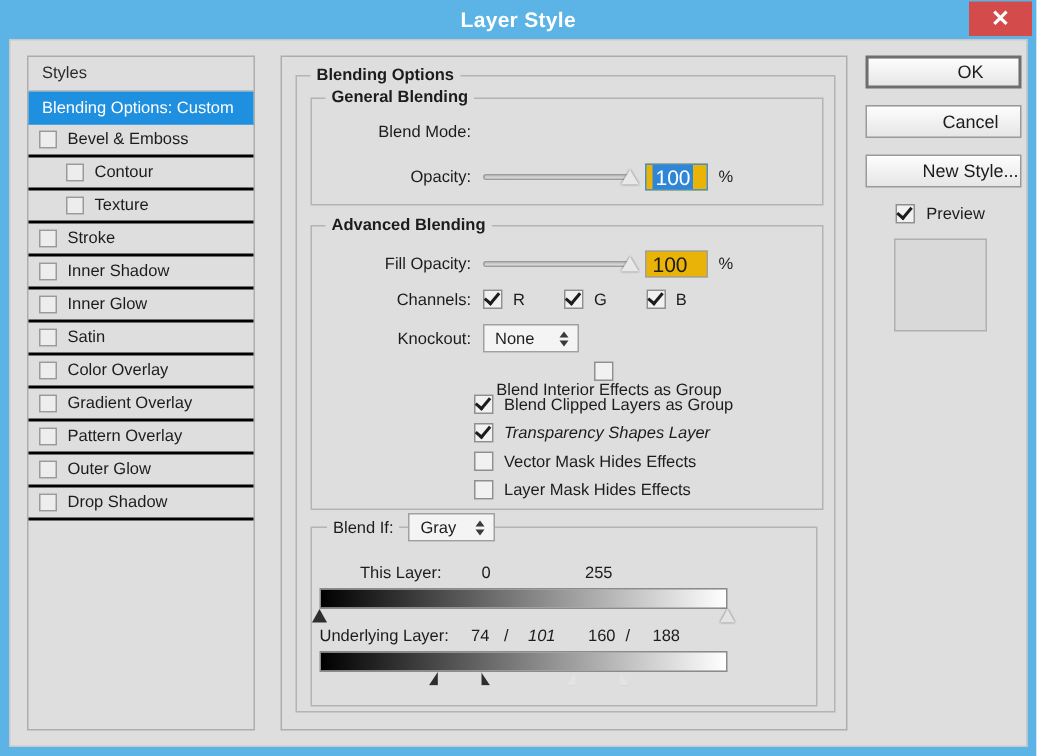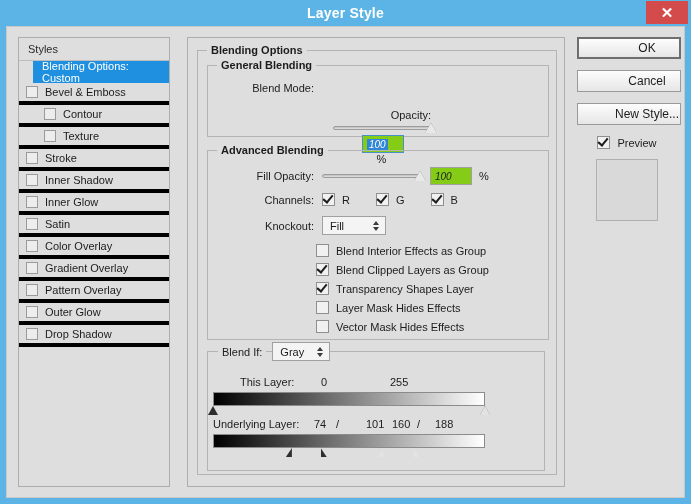--- a/index.html
+++ b/index.html
@@ -83,30 +83,29 @@
     border-bottom: 1px solid #bdbdbd;
     box-sizing: border-box;
   }
   .style-row {
     height: 22px;
     display: flex;
     align-items: center;
     padding-left: 7px;
     font-size: 11px;
     color: #1c1c1c;
-    border-bottom: 4px solid #000000;
+    border-bottom: 2px solid #000000;
     box-sizing: border-box;
     cursor: pointer;
   }
   .style-row.selected {
     background: #1f8fe0;
     color: #ffffff;
     border-bottom: 1px solid #1f8fe0;
     padding-left: 9px;
-    margin-left: 14px;
   }
   .style-row.indent { padding-left: 25px; }
   .style-row .cb {
     width: 12px; height: 12px;
     background: #ededed;
     border: 1px solid #9a9a9a;
     margin-right: 7px;
     flex: 0 0 auto;
     box-sizing: border-box;
   }
@@ -219,30 +218,29 @@
     border-left: 6px solid transparent;
     border-right: 6px solid transparent;
     border-bottom: 10px solid #e8e8e8;
     filter: drop-shadow(0 0 0.6px #6f6f6f);
     cursor: pointer;
   }
 
   
   .numfield {
     height: 18px;
-    background: #84cc16;
+    background: #eab308;
     border: 1px solid #a0a0a0;
     box-sizing: border-box;
-    font-size: 10px;
+    font-size: 14px;
     color: #1c1c1c;
     display: flex;
     align-items: center;
     padding-left: 4px;
     cursor: text;
-    font-style: italic;
   }
   .numfield.focused {
     border: 1px solid #4a90c4;
   }
   .numfield .sel {
     background: #2f86d6;
     color: #ffffff;
     padding: 0 2px;
   }
   .pct {
@@ -437,21 +435,21 @@
       <div class="group blending-options-group">
         <div class="group-title">Blending Options</div>
 
         <div class="group general-blending-group">
           <div class="group-title">General Blending</div>
 
           <div class="row" style="left:0; top:16px; width:100%;">
             <div class="lbl" style="width:106px;">Blend Mode:</div>
           </div>
 
-          <div class="row" style="left:0; top:43px; width:100%;flex-direction:column;">
+          <div class="row" style="left:0; top:43px; width:100%;">
             <div class="lbl" style="width:106px;">Opacity:</div>
             <div class="slider" style="margin-left:8px; width:98px;">
               <div class="slider-track"></div>
               <div class="slider-knob" id="opacity-knob" style="left: 92px;"></div>
             </div>
             <div class="numfield focused" style="margin-left:10px; width:42px;">
               <span class="sel">100</span>
             </div>
             <span class="pct" style="margin-left:7px;">%</span>
           </div>
@@ -486,48 +484,48 @@
                 <div style="display: flex; align-items: center; margin-right: 26px;">
                   <div class="checkbox checked"></div>
                   <span class="cb-label">B</span>
                 </div>
               </div>
           </div>
 
           <div class="row" style="left:0; top:65px; width:100%;">
             <div class="lbl" style="width:106px;">Knockout:</div>
             <div class="dropdown" style="margin-left:8px; width:64px;">
-              <span>Fill</span>
+              <span>None</span>
               <span class="stepper">
                   <i class="up"></i>
                   <i class="dn"></i>
                 </span>
             </div>
           </div>
 
           <div id="advanced-checkboxes" style="position:absolute; left:108px; top:90px;">
-              <div style="display: flex; align-items: center; height: 19px;">
+              <div style="display: flex; align-items: center; height: 19px; flex-direction: column;">
                 <div class="checkbox"></div>
                 <span class="cb-label">Blend Interior Effects as Group</span>
               </div>
               <div style="display: flex; align-items: center; height: 19px;">
                 <div class="checkbox checked"></div>
                 <span class="cb-label">Blend Clipped Layers as Group</span>
               </div>
-              <div style="display: flex; align-items: center; height: 19px;">
+              <div style="display: flex; align-items: center; height: 19px; font-style: italic;">
                 <div class="checkbox checked"></div>
                 <span class="cb-label">Transparency Shapes Layer</span>
               </div>
               <div style="display: flex; align-items: center; height: 19px;">
                 <div class="checkbox"></div>
-                <span class="cb-label">Layer Mask Hides Effects</span>
+                <span class="cb-label">Vector Mask Hides Effects</span>
               </div>
               <div style="display: flex; align-items: center; height: 19px;">
                 <div class="checkbox"></div>
-                <span class="cb-label">Vector Mask Hides Effects</span>
+                <span class="cb-label">Layer Mask Hides Effects</span>
               </div>
             </div>
         </div>
 
         <div class="group blend-if-group">
           <div class="row" style="left:10px; top:-10px;">
             <div class="lbl" style="background:#dedede; padding:0 4px;">Blend If:</div>
             <div class="dropdown" style="margin-left:6px; width:58px;">
               <span>Gray</span>
               <span class="stepper">
@@ -541,21 +539,21 @@
           <div class="blendif-values" style="left:113px; top:24px;">0</div>
           <div class="blendif-values" style="left:182px; top:24px;">255</div>
 
           <div class="gradbar" style="left:5px; top:40px; width:272px;"></div>
           <div id="this-layer-black-marker" class="marker full-dark" style="top: 54px; left: 0px;"></div>
           <div id="this-layer-white-marker" class="marker full-light" style="top: 54px; left: 272px;"></div>
 
           <div class="blendif-values" style="left:5px; top:66px;">Underlying Layer:</div>
           <div class="blendif-values" style="left:106px; top:66px;">74</div>
           <div class="blendif-values" style="left:128px; top:66px;">/</div>
-          <div class="blendif-values" style="left:158px; top:66px;">101</div>
+          <div class="blendif-values" style="left:144px; top:66px;font-style:italic;">101</div>
           <div class="blendif-values" style="left:184px; top:66px;">160</div>
           <div class="blendif-values" style="left:209px; top:66px;">/</div>
           <div class="blendif-values" style="left:227px; top:66px;">188</div>
 
           <div class="gradbar" style="left:5px; top:82px; width:272px;"></div>
           <div id="u-black-low" class="half dark-right" style="top: 96px; left: 77.88px;"></div>
           <div id="u-black-high" class="half dark-left" style="top: 96px; left: 112.712px;"></div>
           <div id="u-white-low" class="half light-right" style="top: 96px; left: 169.544px;"></div>
           <div id="u-white-high" class="half light-left" style="top: 96px; left: 205.464px;"></div>
         </div>

